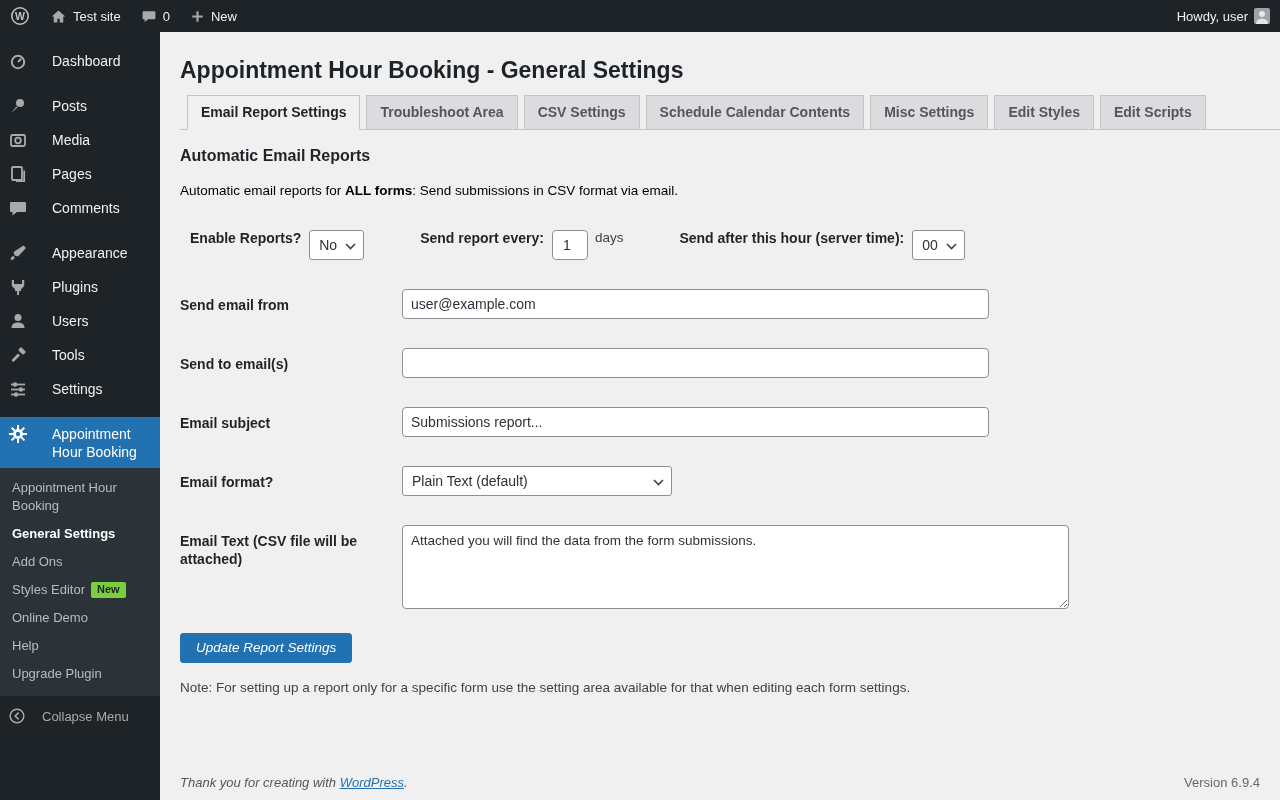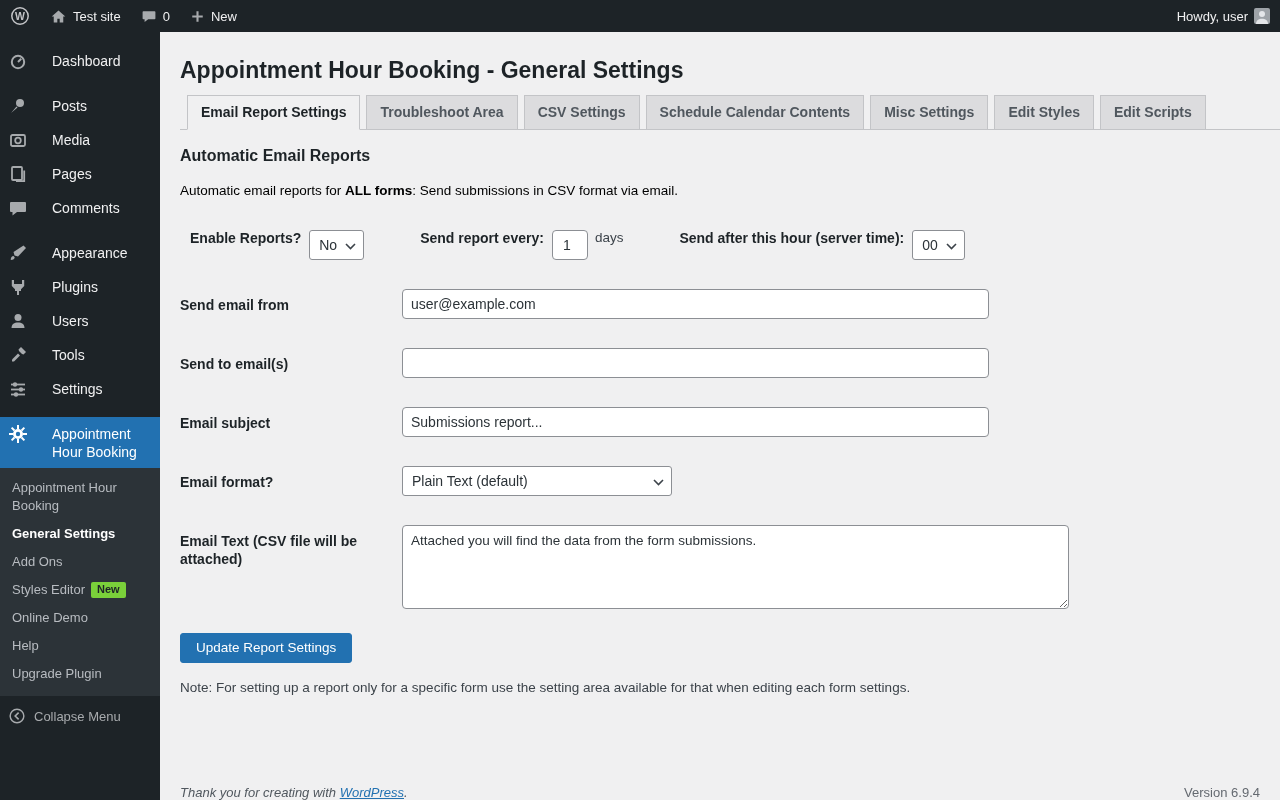--- a/index.html
+++ b/index.html
@@ -43,21 +43,21 @@
     display:block; padding:5px 12px; font-size:13px; line-height:18px;
     color:#b8bcc1; cursor:pointer;
   }
   .submenu-item.current { color:#fff; font-weight:bold; }
   .badge {
     display:inline-block; margin-left:6px; padding:1px 6px 2px;
     background:#7ad03a; color:#1d2327; border-radius:2px;
     font-size:11px; font-weight:bold; line-height:13px; vertical-align:1px;
   }
   .collapse {
-    display:flex; align-items:center; gap:8px; margin-top:4px;
+    display:flex; align-items:center; gap:16px; margin-top:4px;
     padding:7px 8px; color:#a7aaad; font-size:13px; cursor:pointer;
   }
   .collapse svg { flex:none; }
 
   
   .content {
     margin-left:160px; padding:46px 20px 0; position:relative;
     min-height:800px;
   }
   h1.page-title {
@@ -107,26 +107,26 @@
     padding:0 26px 0 9px; font-size:14px; color:#2c3338; cursor:pointer;
     white-space:nowrap;
   }
   .fakeselect .chev { position:absolute; right:7px; top:12px; }
   .fakeselect.w-format { width:270px; }
 
   .btn-primary {
     margin-top:24px; display:inline-block;
     background:#2271b1; border:1px solid #2271b1; border-radius:3px;
     color:#fff; font-family:inherit; font-size:13.5px; line-height:20px;
-    padding:4px 15px; cursor:pointer;
+    padding:4px 15px; cursor:pointer;font-style:italic;
   }
   .note { margin-top:16px; font-size:13.5px; color:#3c434a; line-height:18px; }
 
   .footer {
-    position:absolute; left:20px; right:20px; bottom:0;
+    position:absolute; left:20px; right:20px; bottom:10px;
     display:flex; justify-content:space-between; align-items:center;
     font-size:13px;
   }
   .thanks { font-style:italic; color:#50575e; }
   .thanks a { color:#2271b1; text-decoration:underline; cursor:pointer; }
   .version { color:#646970; }
 </style>
 </head>
 <body>
 

